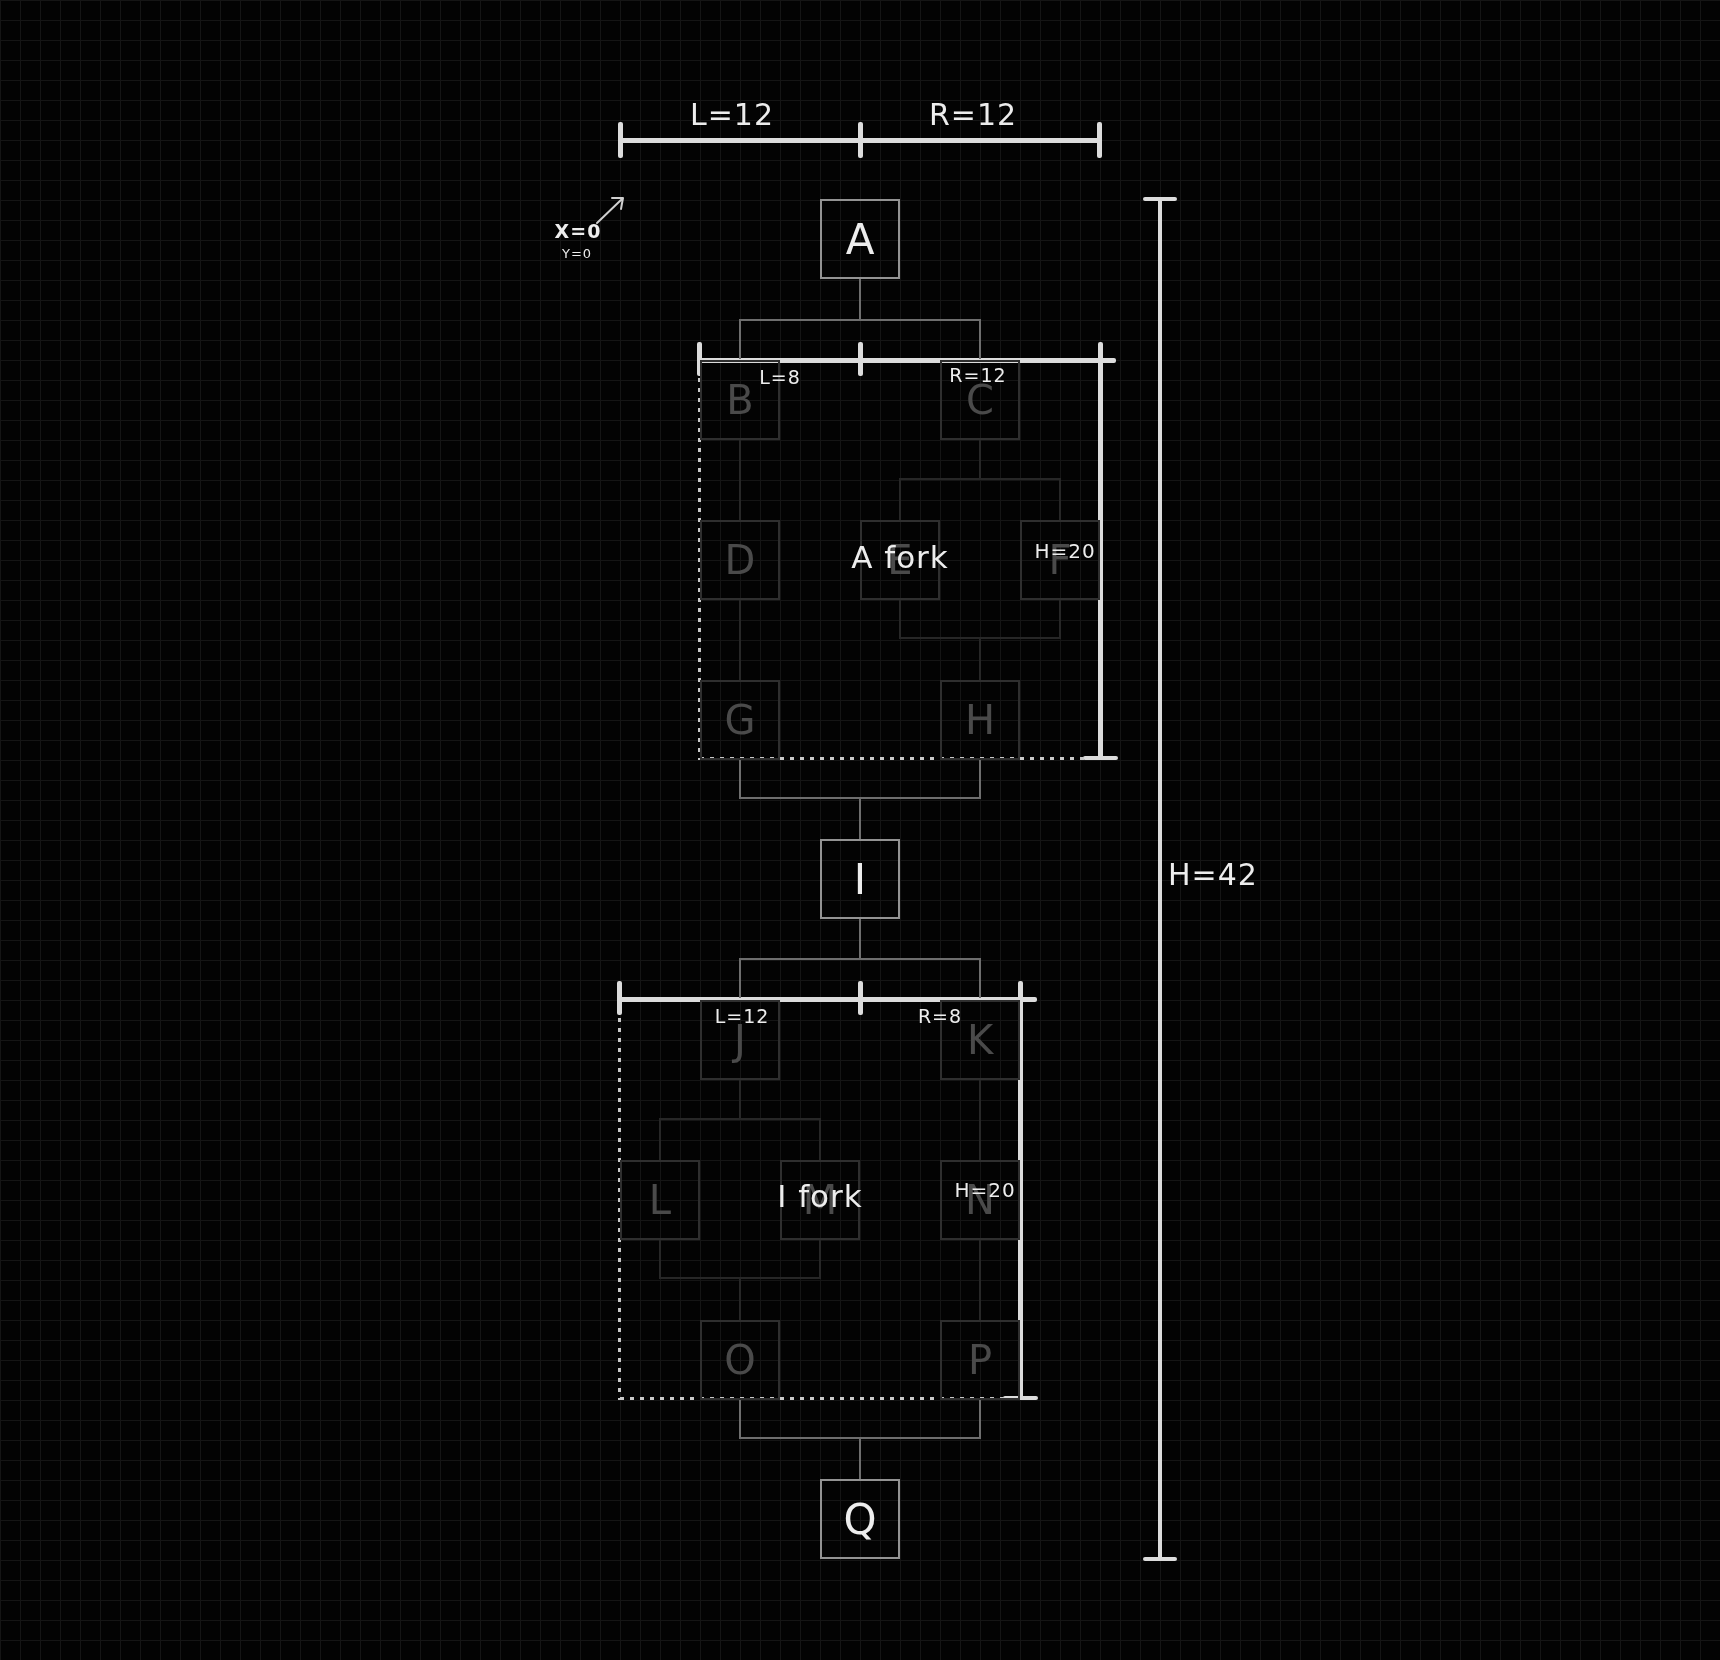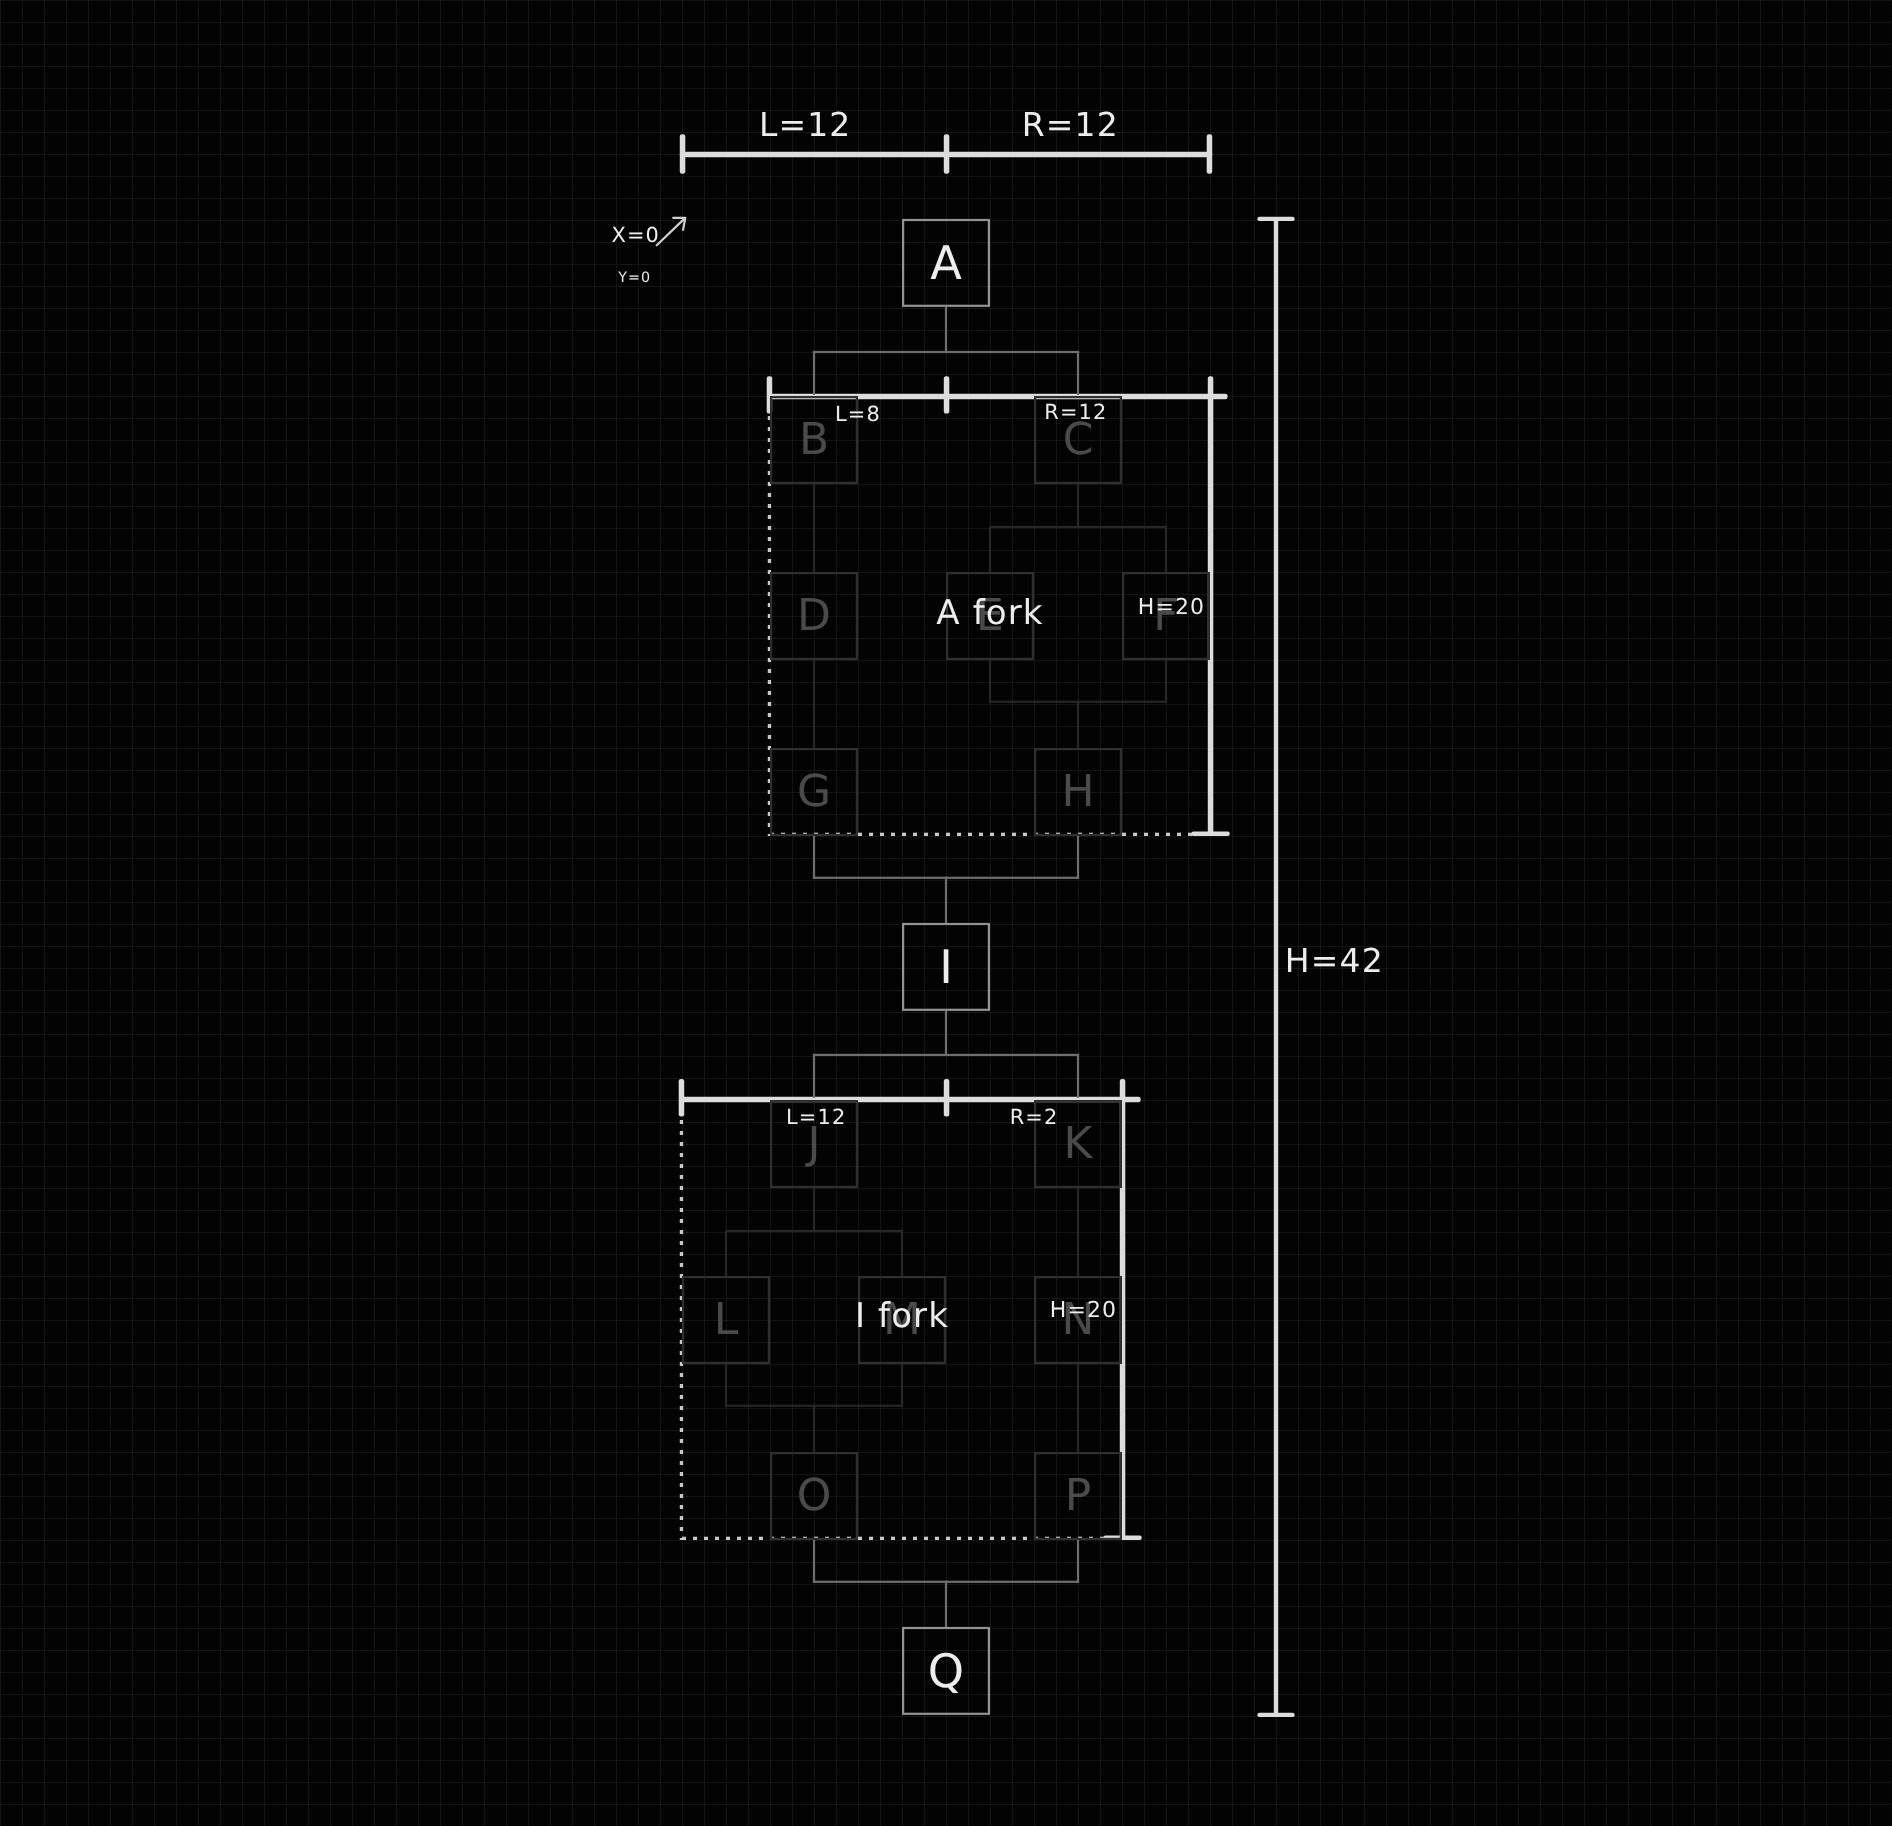--- a/index.html
+++ b/index.html
@@ -149,24 +149,24 @@
       <span>N</span>
     </div>
     <div class="fnode" style="left: 700px; top: 1320px;">
       <span>O</span>
     </div>
     <div class="fnode" style="left: 940px; top: 1320px;">
       <span>P</span>
     </div>
     <div class="lbl" style="left: 732px; top: 114px; font-size: 30px;">L=12</div>
     <div class="lbl" style="left: 973px; top: 114px; font-size: 30px;">R=12</div>
-    <div class="lbl" style="left: 578px; top: 214px; font-size: 19px;">X=0</div>
+    <div class="lbl" style="left: 578px; top: 231px; font-size: 19px; font-weight: bold;">X=0</div>
     <div class="lbl" style="left: 577px; top: 253px; font-size: 13px;">Y=0</div>
     <div class="lbl" style="left: 780px; top: 377px; font-size: 19px;">L=8</div>
     <div class="lbl" style="left: 978px; top: 375px; font-size: 19px;">R=12</div>
     <div class="lbl" style="left: 1065px; top: 551px; font-size: 20px;">H=20</div>
     <div class="lbl" style="left: 900px; top: 557px; font-size: 31px;">A fork</div>
     <div class="lbl" style="left: 742px; top: 1016px; font-size: 19px;">L=12</div>
-    <div class="lbl" style="left: 940px; top: 1016px; font-size: 19px;">R=2</div>
+    <div class="lbl" style="left: 940px; top: 1016px; font-size: 19px;">R=8</div>
     <div class="lbl" style="left: 985px; top: 1190px; font-size: 20px;">H=20</div>
     <div class="lbl" style="left: 820px; top: 1196px; font-size: 31px;">I fork</div>
     <div class="lbl" style="left: 1213px; top: 874px; font-size: 30px;">H=42</div>
   </div>
 
 </body></html>

